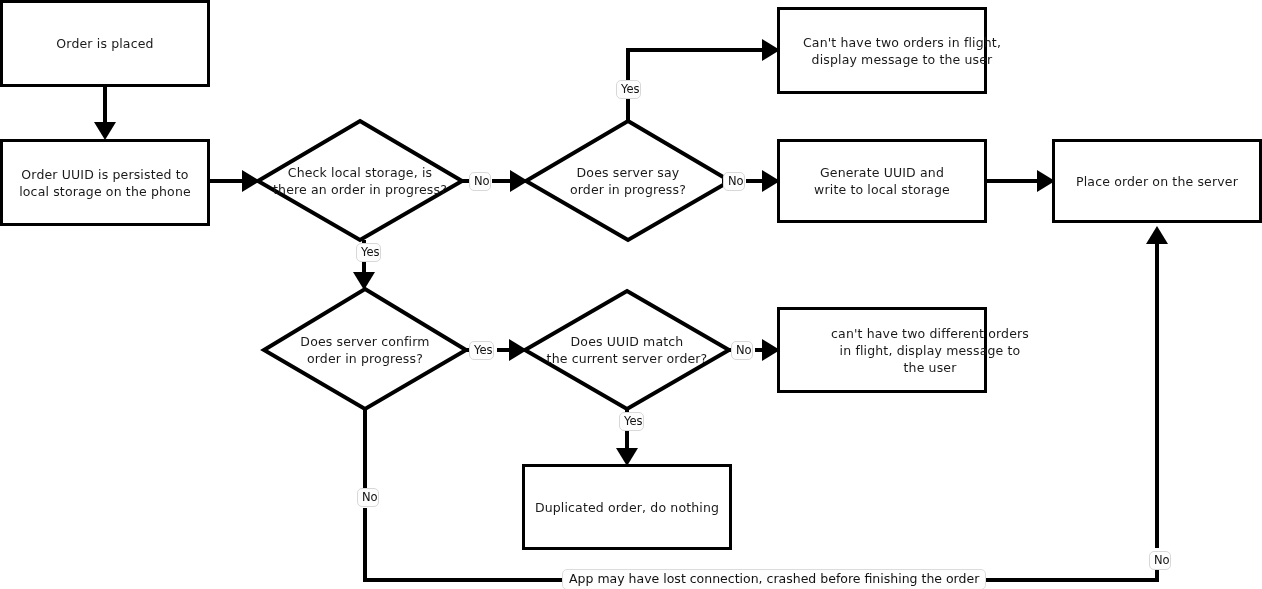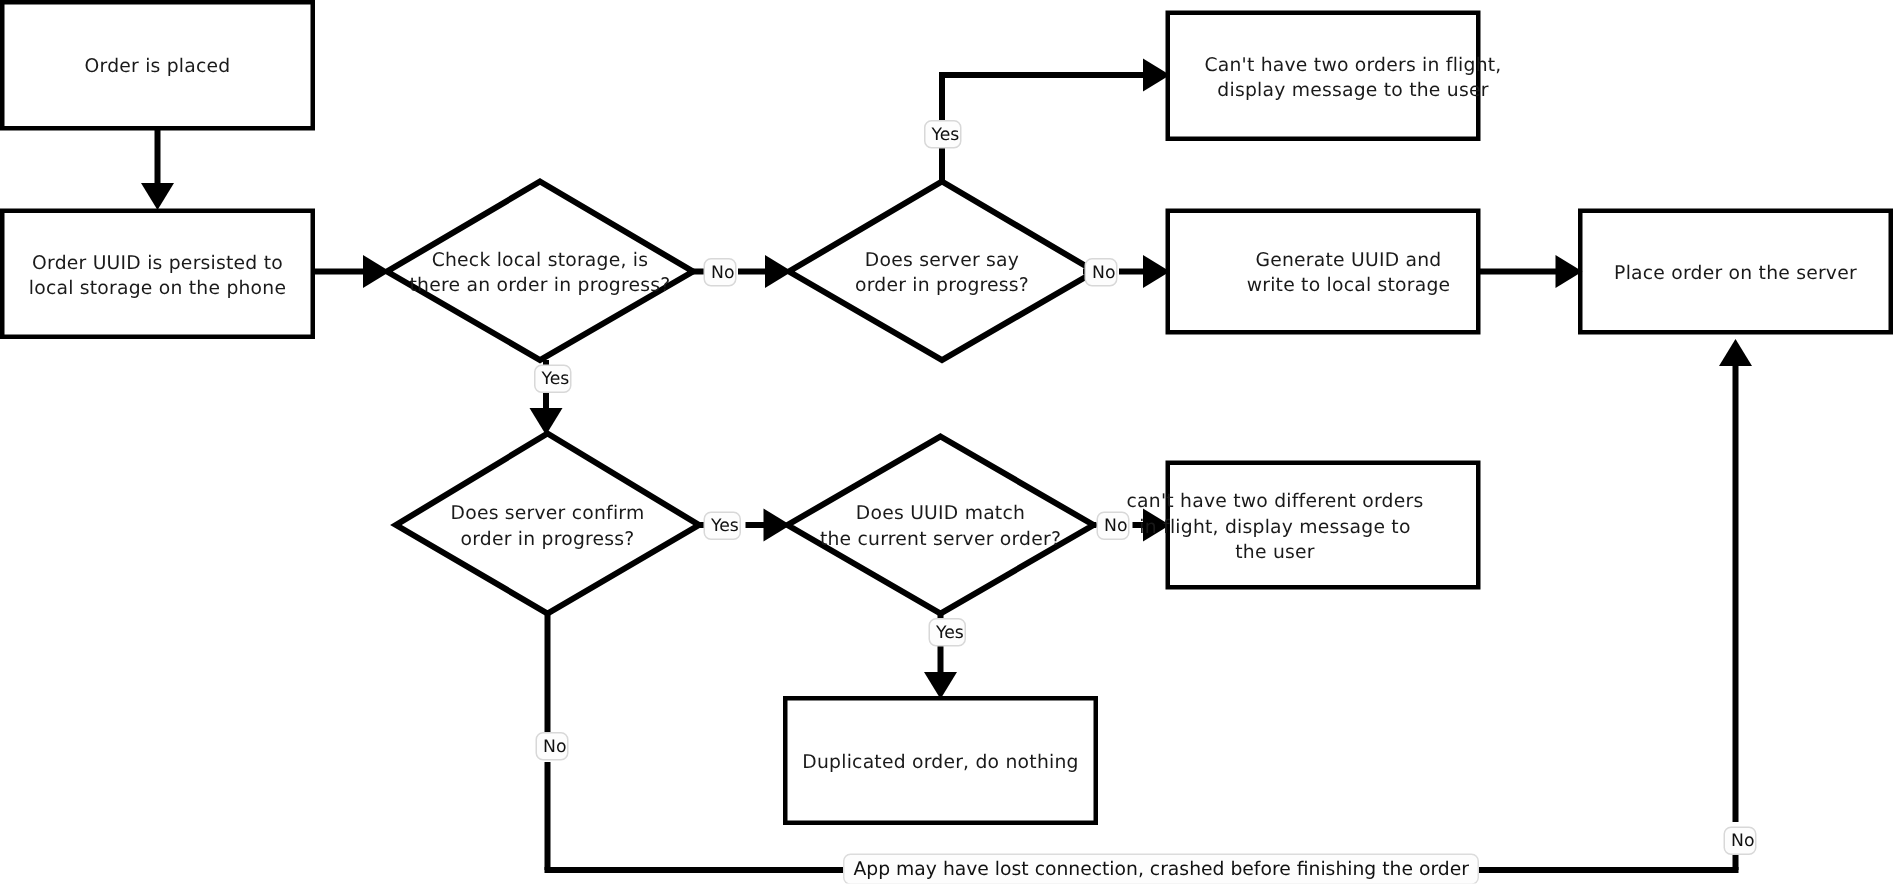--- a/index.html
+++ b/index.html
@@ -197,32 +197,32 @@
 
   <div class="node-text" style="left:262px; top:156px; width:196px; height:50px;">Check local storage, is
 there an order in progress?</div>
 
   <div class="node-text" style="left:532px; top:156px; width:192px; height:50px;">Does server say
 order in progress?</div>
 
   <div class="node-text" style="left:800px; top:8px; width:204px; height:85px;">Can't have two orders in flight,
 display message to the user</div>
 
-  <div class="node-text" style="left:761px; top:140px; width:204px; height:82px;padding-left:36px;">Generate UUID and
+  <div class="node-text" style="left:780px; top:140px; width:204px; height:82px;">Generate UUID and
 write to local storage</div>
 
   <div class="node-text" style="left:1055px; top:140px; width:204px; height:82px;">Place order on the server</div>
 
   <div class="node-text" style="left:268px; top:325px; width:194px; height:50px;">Does server confirm
 order in progress?</div>
 
   <div class="node-text" style="left:529px; top:325px; width:196px; height:50px;">Does UUID match
 the current server order?</div>
 
-  <div class="node-text" style="left:748px; top:308px; width:204px; height:84px;">can't have two different orders
+  <div class="node-text" style="left:780px; top:308px; width:204px; height:84px;padding-left:48px;">can't have two different orders
 in flight, display message to
 the user</div>
 
   <div class="node-text" style="left:525px; top:465px; width:204px; height:84px;">Duplicated order, do nothing</div>
 
   <div class="edge-label" style="left:469px; top:172px;">No</div>
 
   <div class="edge-label" style="left:356px; top:243px;">Yes</div>
 
   <div class="edge-label" style="left:616px; top:80px;">Yes</div>

